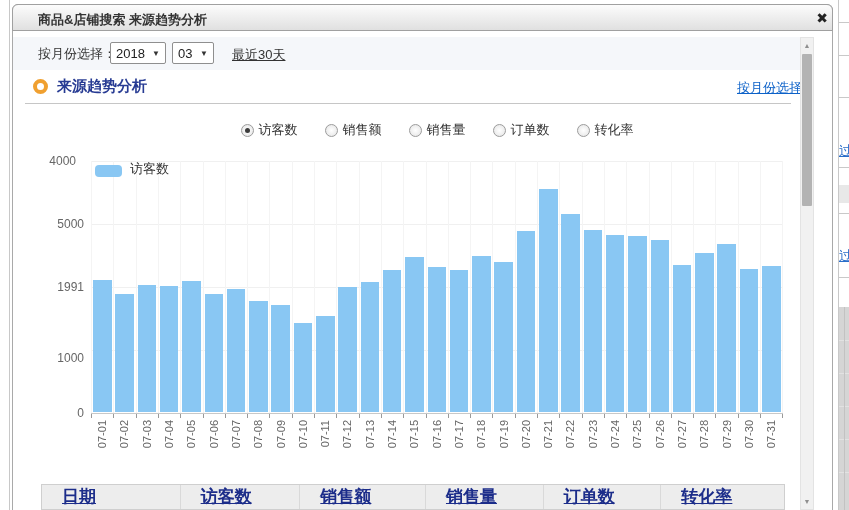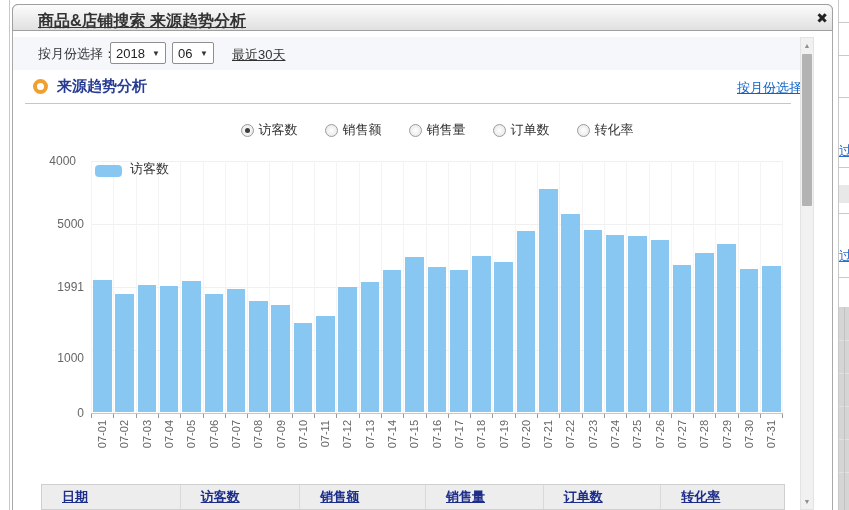--- a/index.html
+++ b/index.html
@@ -16,21 +16,21 @@
   #bg-right .grayblock { position:absolute; left:0; top:307px; width:11px; height:203px; background:#d5d5d5; }
   #bg-right .grayblock .hline2 { position:absolute; left:0; width:11px; height:1px; background:#e2e2e2; }
   #bg-right .grayblock .vline2 { position:absolute; left:5px; top:0; width:1px; height:203px; background:#c2c2c2; }
 
   
   #modal { left:12px; top:4px; width:821px; height:506px; background:#fff;
            border:1px solid #a9a9a9; border-bottom:none; border-radius:6px 6px 0 0; }
   #titlebar { left:12px; top:4px; width:821px; height:27px;
               background:linear-gradient(#fcfcfc,#e0e0e0); border:1px solid #a0a0a0;
               border-radius:6px 6px 0 0; }
-  #title { left:38px; top:11px; font-size:16px; font-weight:bold; color:#333;text-decoration:underline; }
+  #title { left:38px; top:11px; font-size:13px; font-weight:bold; color:#333; }
   #close-btn { left:812px; top:8px; width:20px; height:20px; font-size:14px; font-weight:bold;
                color:#222; text-align:center; line-height:20px; cursor:pointer; }
 
   
   #selector-band { left:13px; top:37px; width:787px; height:33px; background:#f5f7fa; }
   #month-label { left:38px; top:45px; font-size:13px; color:#333; }
   .sel { position:absolute; top:42px; height:22px; background:#fff; border:1px solid #8f8f8f;
          border-radius:2px; display:flex; align-items:center; justify-content:space-between;
          padding:0 5px; font-size:13px; color:#222; cursor:pointer; }
   #year-select { left:110px; width:56px; }
@@ -65,21 +65,21 @@
   .xlabel { position:absolute; width:44px; height:12px; font-size:11px; color:#666; text-align:right;
             transform-origin:100% 0; transform:rotate(-90deg); white-space:nowrap; }
   #legend { left:95px; top:160px; display:flex; align-items:center; }
   #legend-swatch { width:27px; height:12px; border-radius:4px; background:#89C7F3; margin-top:4px; }
   #legend-label { font-size:13px; color:#333; margin-left:8px; }
 
   
   #data-table { left:41px; top:484px; width:744px; height:26px; background:#ededed;
                 border:1px solid #cfcfcf; display:flex; }
   .th { height:24px; line-height:24px; border-right:1px solid #d9d9d9; padding-left:20px;
-        font-size:13px; font-weight:bold; color:#1c2d8a; text-decoration:underline;
+        font-size:17px; font-weight:bold; color:#1c2d8a; text-decoration:underline;
         cursor:pointer; overflow:hidden; white-space:nowrap; }
   .th:last-child { border-right:none; }
 
   
   #scrollbar { left:800px; top:37px; width:14px; height:473px; background:#f1f1f1;
                border:1px solid #e3e3e3; }
   #scroll-up, #scroll-down { position:absolute; left:0; width:12px; text-align:center;
                font-size:7px; color:#8f8f8f; cursor:pointer; }
   #scroll-up { top:4px; }
   #scroll-down { bottom:4px; }
@@ -115,21 +115,21 @@
 <div class="abs" id="title">商品&amp;店铺搜索 来源趋势分析</div>
 <div class="abs" id="close-btn">✖</div>
 
 <div class="abs" id="selector-band"></div>
 <div class="abs" id="month-label">按月份选择：</div>
 <div class="sel" id="year-select">
   <span>2018</span>
   <span class="caret">▼</span>
 </div>
 <div class="sel" id="month-select">
-  <span>06</span>
+  <span>03</span>
   <span class="caret">▼</span>
 </div>
 <div class="abs" id="recent-link">最近30天</div>
 
 <div class="abs" id="section-icon"></div>
 <div class="abs" id="section-title">来源趋势分析</div>
 <div class="abs" id="download-link">按月份选择</div>
 <div class="abs" id="divider"></div>
 
 <div class="abs" id="metric-row">

